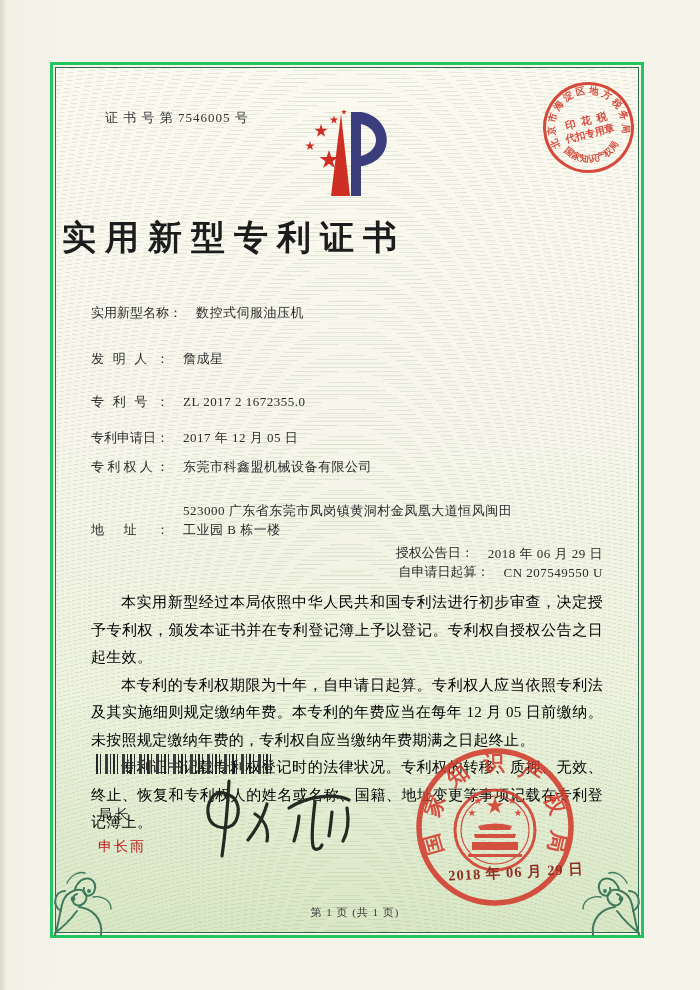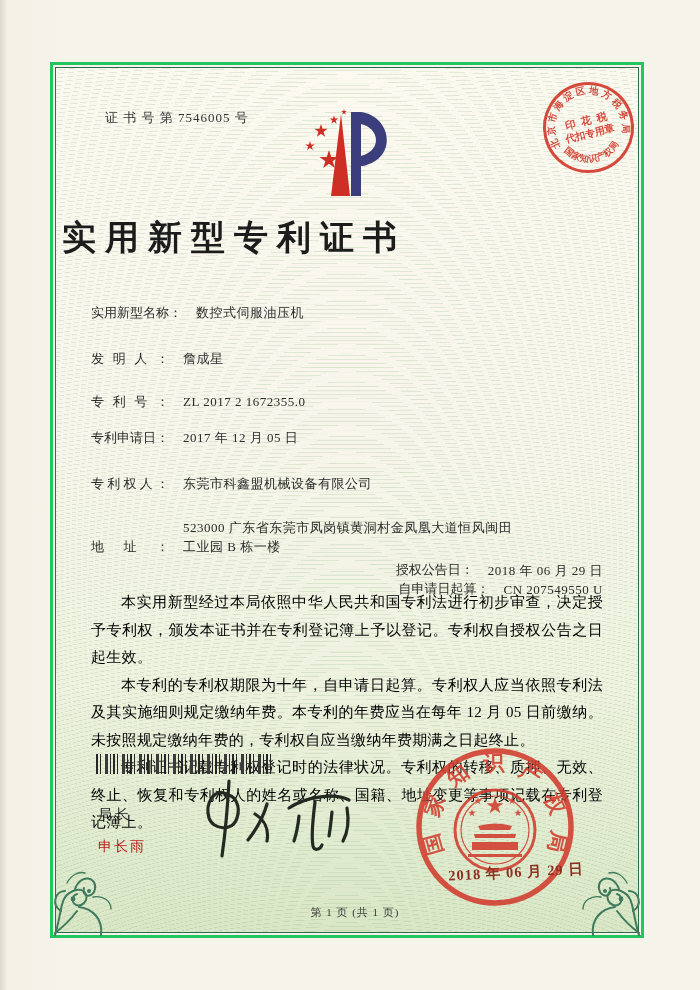--- a/index.html
+++ b/index.html
@@ -24,21 +24,21 @@
   .logo{position:absolute;left:250px;top:43px;}
   .title{
     position:absolute;left:0;right:0;top:150px;text-align:left;
     font-size:34px;font-weight:bold;letter-spacing:9px;text-indent:9px;color:#1c1c1c;
   }
   .fields{position:absolute;left:38px;right:38px;top:238px;font-size:13px;}
   .f-row{display:flex;align-items:flex-end;line-height:18px;}
   .f-label{flex:0 0 78px;text-align:justify;text-align-last:justify;letter-spacing:0;white-space:nowrap;}
   .f-value{margin-left:14px;letter-spacing:0.5px;white-space:pre-line;line-height:19px;}
   .mb1{margin-bottom:27px}.mb2{margin-bottom:24px}.mb3{margin-bottom:17px}
-  .mb4{margin-bottom:27px}.mb5{margin-bottom:25px}.mb6{margin-bottom:5px}
+  .mb4{margin-bottom:10px}.mb5{margin-bottom:25px}.mb6{margin-bottom:5px}
   .grant-row{justify-content:space-between;flex-direction:column;}
   .grant-right{display:flex;}
   .grant-right .f-label{flex:0 0 auto;}
   .paras{position:absolute;left:38px;right:38px;top:524px;}
   .paras p{
     margin:0;font-size:15px;line-height:27.5px;text-align:justify;
     text-indent:2em;color:#000000;letter-spacing:0.3px;
   }
   .barcode{
     position:absolute;left:43px;top:689px;width:177px;height:20px;

